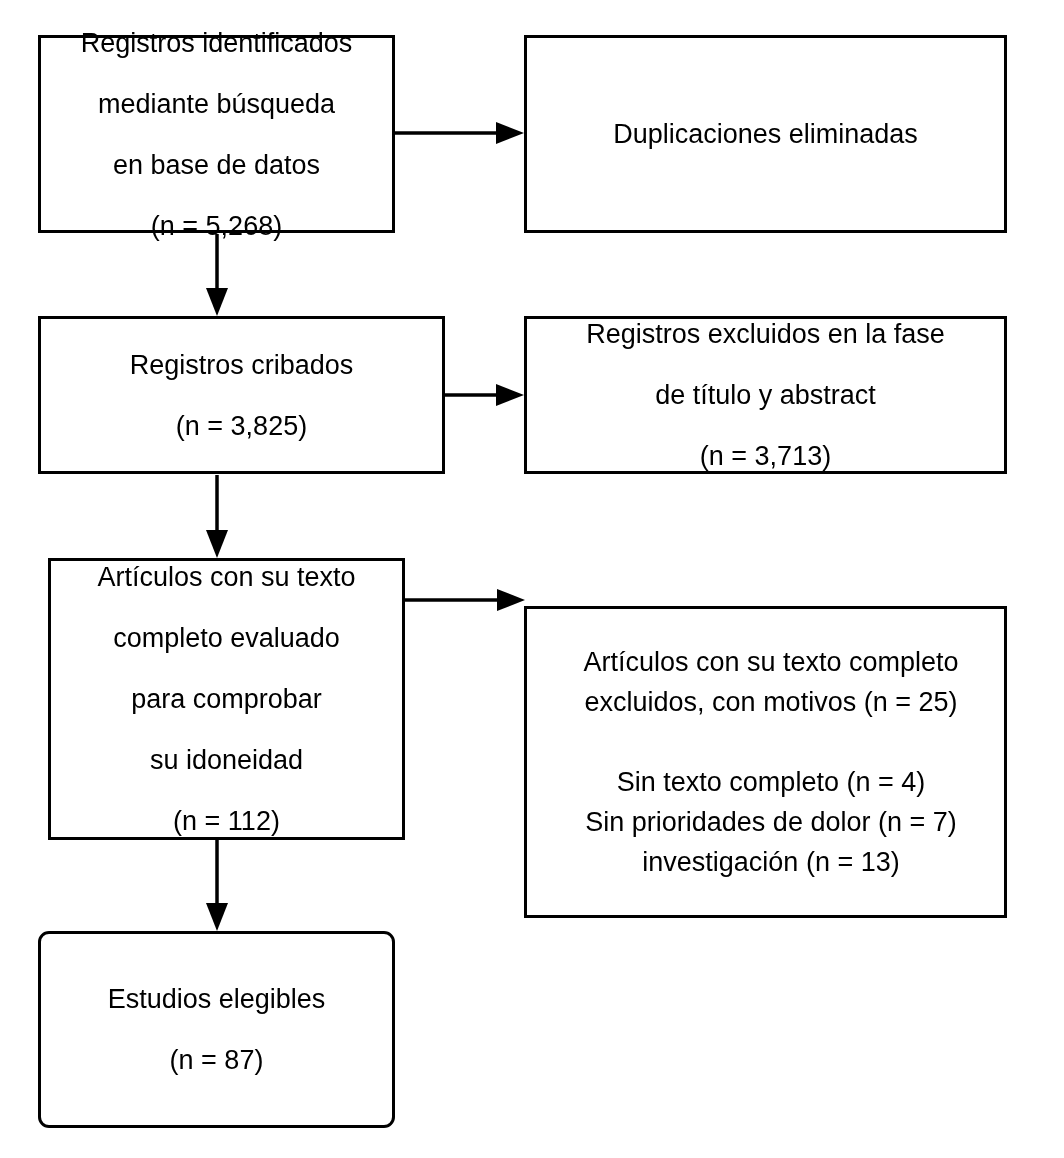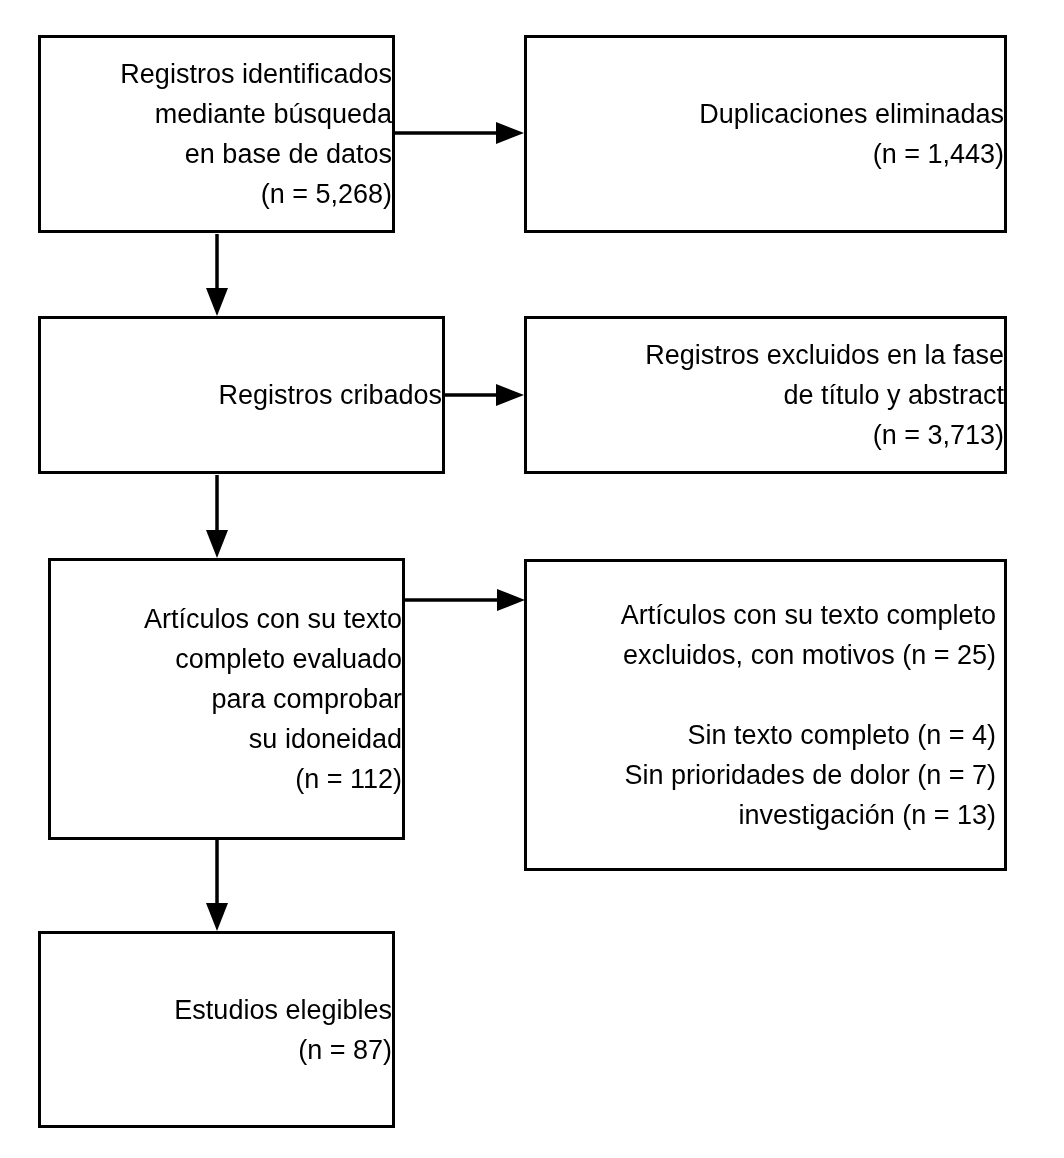--- a/index.html
+++ b/index.html
@@ -29,31 +29,31 @@
     box-sizing: border-box;
     border: 3px solid #000000;
     background: #ffffff;
     font-size: 27px;
     line-height: 40px;
     z-index: 2;
     display: flex;
     flex-direction: column;
     justify-content: center;
   }
-  .flow-box.center { text-align: center; align-items: flex-end; }
-  .flow-box.left   { text-align: left;   align-items: flex-end; padding-left: 19px; padding-right: 8px; }
+  .flow-box.center { text-align: center; align-items: center; gap: 21px; }
+  .flow-box.left   { text-align: left;   align-items: center; padding-left: 19px; padding-right: 8px; margin-top: 47px; }
 
   
   #box-identified          { left: 38px;  top: 35px;  width: 357px; height: 198px; }
   #box-duplicates-removed  { left: 524px; top: 35px;  width: 483px; height: 198px; }
   #box-screened            { left: 38px;  top: 316px; width: 407px; height: 158px; }
   #box-excluded-screening  { left: 524px; top: 316px; width: 483px; height: 158px; }
   #box-fulltext-assessed   { left: 48px;  top: 558px; width: 357px; height: 282px; }
   #box-fulltext-excluded   { left: 524px; top: 559px; width: 483px; height: 312px; }
-  #box-included            { left: 38px;  top: 931px; width: 357px; height: 197px; }
+  #box-included            { left: 38px;  top: 931px; width: 357px; height: 197px; border-radius: 11px; }
 </style>
 </head>
 <body>
 
 <div class="canvas">
 
   <svg class="arrow-layer" viewBox="0 0 1064 1158" xmlns="http://www.w3.org/2000/svg" aria-hidden="true">
 
     <g>
       <line x1="395" y1="133" x2="497" y2="133" stroke="#000000" stroke-width="3.5"></line>
@@ -88,25 +88,25 @@
 
   <div id="box-identified" class="flow-box center">
       <div>Registros identificados</div>
       <div>mediante búsqueda</div>
       <div>en base de datos</div>
       <div>(n = 5,268)</div>
     </div>
 
   <div id="box-duplicates-removed" class="flow-box center">
       <div>Duplicaciones eliminadas</div>
-      <div>(n = 1,443)</div>
     </div>
 
   <div id="box-screened" class="flow-box center">
       <div>Registros cribados</div>
+      <div>(n = 3,825)</div>
     </div>
 
   <div id="box-excluded-screening" class="flow-box center">
       <div>Registros excluidos en la fase</div>
       <div>de título y abstract</div>
       <div>(n = 3,713)</div>
     </div>
 
   <div id="box-fulltext-assessed" class="flow-box center">
       <div>Artículos con su texto</div>

